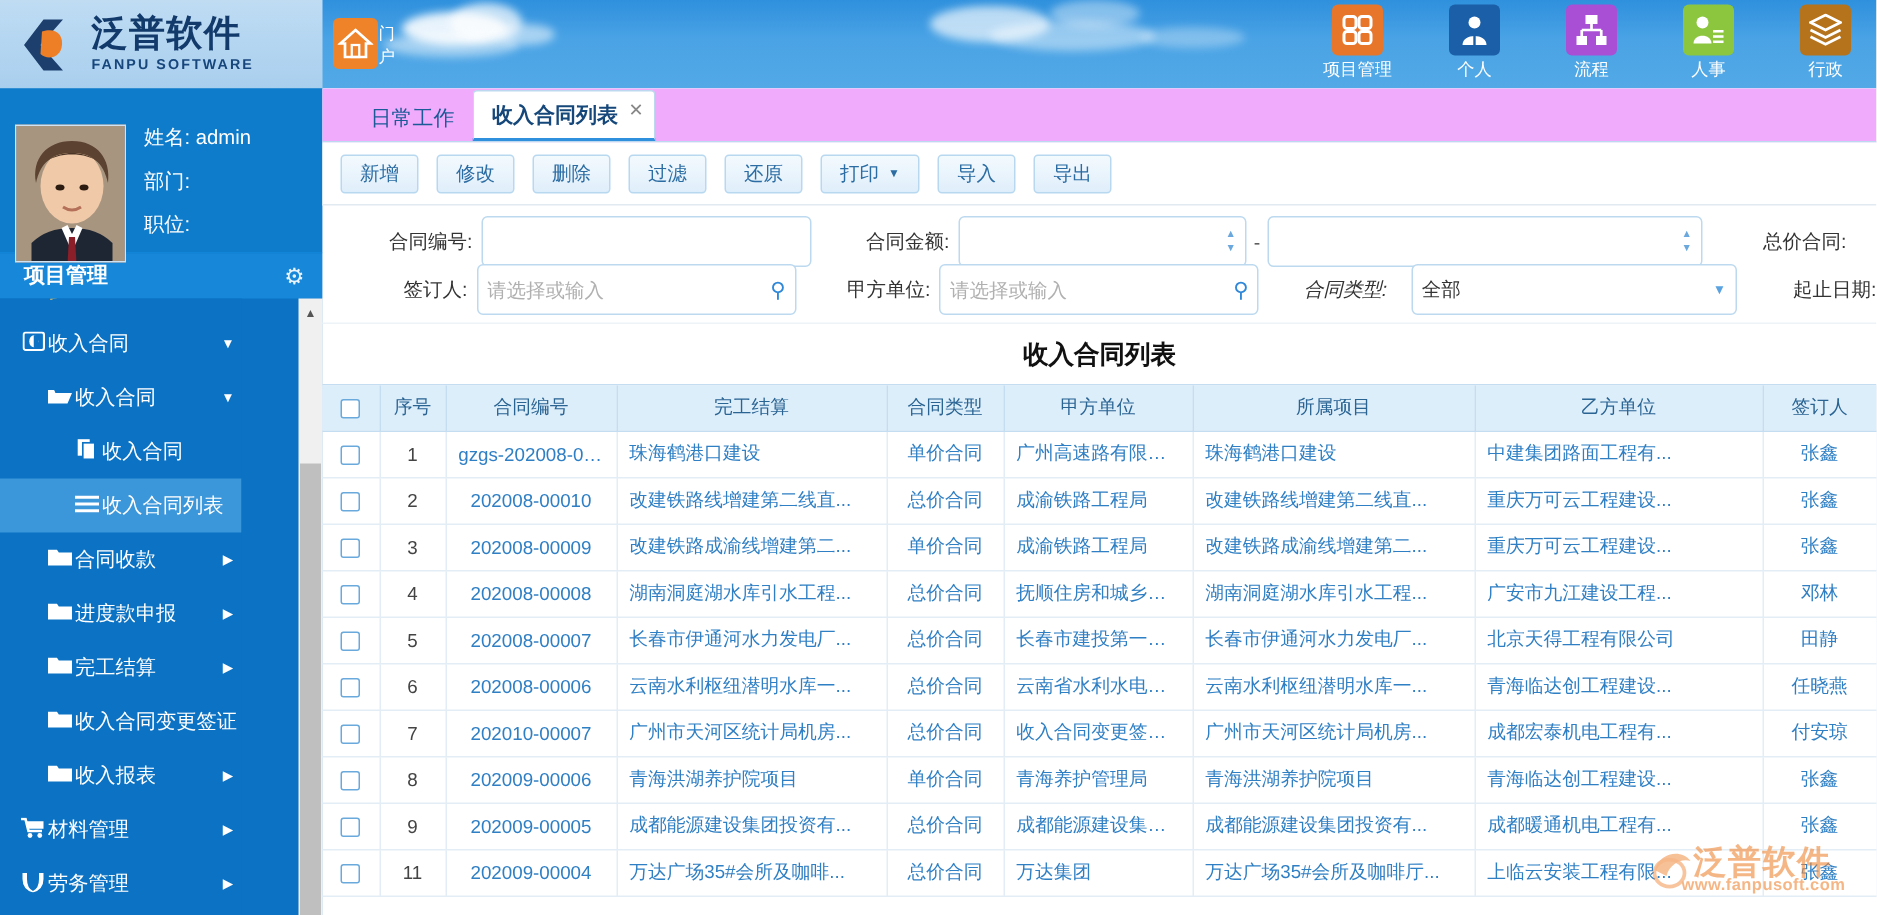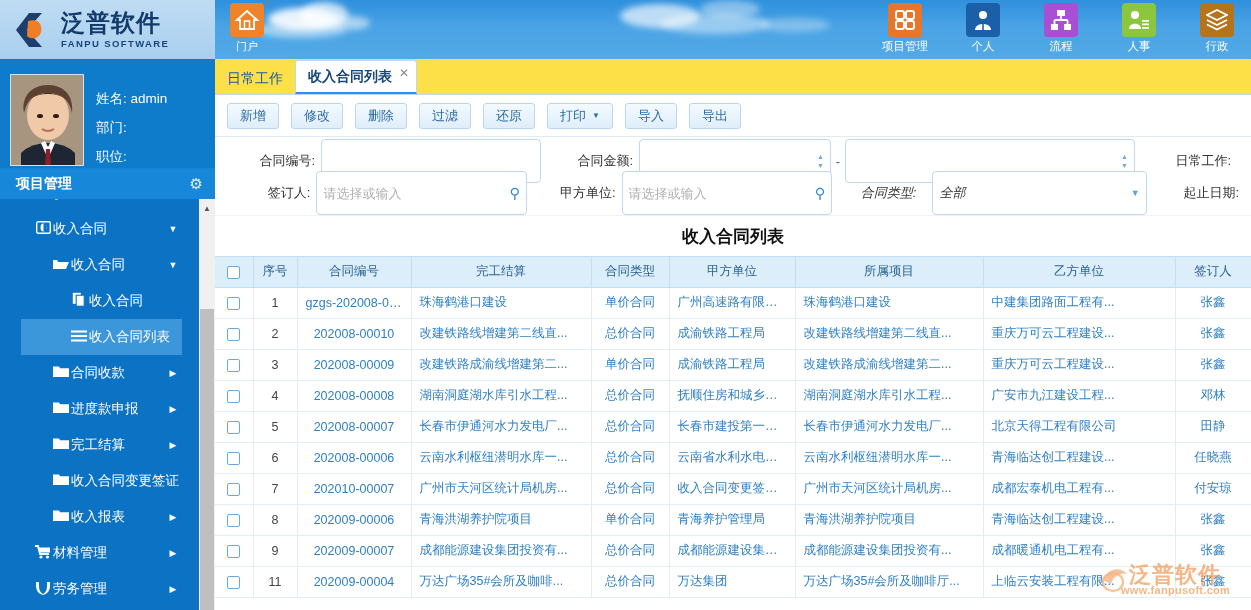--- a/index.html
+++ b/index.html
@@ -34,91 +34,91 @@
     background: linear-gradient(to bottom,#bfdcf3,#a9cfee);
     display:flex; align-items:center; padding-left:12px; gap:7px;
   }
   #logo-mark { width:42px; height:42px; position:relative; flex:0 0 auto;}
   #logo-text { display:flex; flex-direction:column; line-height:1; }
   #logo-cn { font-size:24px; font-weight:bold; color:#123a6b; letter-spacing:1px; }
   #logo-en { font-size:9.5px; font-weight:bold; color:#17467c; letter-spacing:1.4px; margin-top:4px;}
 
   #portal-btn {
     position:absolute; left:222px; top:3px; width:50px; height:52px;
-    display:flex; flex-direction:column; align-items:center; cursor:pointer;
+    display:flex; flex-direction:row; align-items:center; cursor:pointer;
   }
   #portal-icon {
     width:34px; height:34px; background:#ef8329; border-radius:4px;
     display:flex; align-items:center; justify-content:center;
   }
   #portal-label { font-size:11px; color:#fff; margin-top:2px; }
 
   #topnav { position:absolute; right:8px; top:3px; display:flex; gap:26px; }
   .topnav-item { width:52px; display:flex; flex-direction:column; align-items:center; cursor:pointer; }
   .topnav-ico { width:34px; height:34px; border-radius:4px; display:flex; align-items:center; justify-content:center; }
   .topnav-lbl { font-size:11.5px; color:#fff; margin-top:2px; white-space:nowrap; }
 
   
   #sidebar { position:absolute; left:0; top:59px; width:215px; height:551px; background:#0b72c4; }
-  #profile { height:110px; background:#0f7ccb; display:flex; align-items:flex-end; padding:2px 10px; gap:12px;
+  #profile { height:110px; background:#0f7ccb; display:flex; align-items:flex-start; padding:24px 10px; gap:12px;
              border-bottom:1px solid #1186d8; }
   #avatar { width:74px; height:92px; border:1px solid #cfe3f5; background:#6b5a4d; position:relative; overflow:hidden; flex:0 0 auto;}
   .profile-lines { display:flex; flex-direction:column; gap:11px; color:#fff; font-size:13.5px; }
   .profile-lines div { white-space:nowrap; }
 
   #mod-title {
     height:30px; background:#1787d9; display:flex; align-items:center;
     padding:0 12px 0 16px; color:#fff; font-size:14px; font-weight:bold;
     justify-content:space-between;
   }
   #gear-icon { font-size:15px; color:#e8f3fc; cursor:pointer; }
 
   #menu-wrap { position:relative; height:411px; }
-  #menu-scroll { position:absolute; left:0; top:0; width:161px; height:411px; overflow:hidden; background:#0b72c4;margin-left:21px; }
+  #menu-scroll { position:absolute; left:0; top:0; width:161px; height:411px; overflow:hidden; background:#0b72c4; }
   .menu-item { display:flex; align-items:center; height:36px; color:#fff; font-size:13.5px; cursor:pointer; white-space:nowrap; }
   .menu-item .mi-ico { width:20px; text-align:center; font-size:13px; flex:0 0 auto; }
   .menu-item .mi-lbl { flex:1 1 auto; }
   .menu-item .mi-arrow { width:18px; text-align:center; font-size:9px; flex:0 0 auto; }
   .lvl0 { padding-left:12px; }
   .lvl1 { padding-left:30px; }
   .lvl2 { padding-left:48px; }
   .menu-item.selected { background:#3b96da; }
   .menu-partial { height:12px; overflow:hidden; position:relative; }
 
   #menu-sb { position:absolute; left:199px; top:0; width:16px; height:411px; background:#f0f0f0; }
   #menu-sb-up { height:18px; display:flex; align-items:center; justify-content:center; font-size:8px; color:#555; }
   #menu-sb-thumb { position:absolute; left:1px; top:110px; width:14px; height:301px; background:#bfbfbf; }
 
   
   #main { position:absolute; left:215px; top:59px; width:1036px; height:551px; background:#fff; }
 
   
-  #tabbar { height:36px; background:#fde047; border-bottom:1px solid #bcd9ef; display:flex; align-items:flex-end; padding-left:0; }
+  #tabbar { height:36px; background:#f0abfc; border-bottom:1px solid #bcd9ef; display:flex; align-items:flex-end; padding-left:20px; }
   .tab { height:30px; padding:0 12px; display:flex; align-items:center; font-size:14px; color:#1a5a96; cursor:pointer; position:relative; }
   .tab.active { background:#fff; font-weight:bold; color:#15477a; border-top:1px solid #bcd9ef;
                 border-left:1px solid #bcd9ef; border-right:1px solid #bcd9ef; border-bottom:2px solid #2f90dd;
                 border-radius:3px 3px 0 0; height:34px; padding-right:24px;}
   .tab-close { position:absolute; right:7px; top:5px; font-size:12px; color:#888; }
 
   
   #toolbar { height:42px; background:#fff; border-bottom:1px solid #e2eaf1; display:flex; align-items:center; padding-left:12px; gap:12px; }
   .tbtn {
     height:26px; min-width:46px; padding:0 12px; border:1px solid #b8d8f0; border-radius:3px;
     background: linear-gradient(to bottom,#f4fafe,#dfeefb);
     color:#2b6ca3; font-size:13px; display:flex; align-items:center; justify-content:center;
     gap:6px; cursor:pointer;
   }
   .tbtn .caret { font-size:8px; }
 
   
-  #filters { padding:8px 12px 6px 0; border-bottom:1px solid #eef3f7; }
+  #filters { padding:8px 0 6px 0; border-bottom:1px solid #eef3f7; }
   .frow { display:flex; align-items:center; height:32px; }
   .flabel { font-size:13px; color:#333; text-align:right; white-space:nowrap; }
   .finput {
-    height:44px; border:1px solid #bcd9ef; border-radius:4px; background:#fff;
+    height:34px; border:1px solid #bcd9ef; border-radius:4px; background:#fff;
     display:flex; align-items:center; padding:0 6px; position:relative;
   }
   .finput input { border:0; outline:0; width:100%; font-size:13px; color:#333; font-family:inherit; background:transparent;}
   .finput input::placeholder { color:#b0b0b0; }
   .spin { display:flex; flex-direction:column; gap:2px; color:#6ba8dd; font-size:7px; line-height:7px; }
   .mag { color:#2e87d8; font-size:14px; font-weight:bold; }
   .dcaret { color:#5ba3e0; font-size:9px; }
   .dash { width:14px; text-align:center; color:#555; }
 
   
@@ -430,36 +430,36 @@
             </span>
         </div>
         <div class="dash">-</div>
         <div class="finput" style="width:290px;">
           <input type="text" style="">
           <span class="spin">
               <span>▲</span>
               <span>▼</span>
             </span>
         </div>
-        <div class="flabel" style="width:80px;margin-left:16px;">日常工作:</div>
+        <div class="flabel" style="width:80px;margin-left:16px;">总价合同:</div>
       </div>
 
       <div class="frow">
         <div class="flabel" style="width:100px;">签订人:</div>
         <div class="finput" style="width:220px;margin-left:6px;">
           <input type="text" placeholder="请选择或输入" style="">
           <span class="mag">⚲</span>
         </div>
         <div class="flabel" style="width:70px;margin-left:22px;">甲方单位:</div>
         <div class="finput" style="width:220px;margin-left:6px;">
           <input type="text" placeholder="请选择或输入" style="">
           <span class="mag">⚲</span>
         </div>
         <div class="flabel" style="width:78px;margin-left:10px;font-style:italic;">合同类型:</div>
-        <div class="finput" style="width:224px;margin-left:16px;justify-content:space-between;font-style:italic;">
+        <div class="finput" style="width:224px;margin-left:16px;justify-content:space-between;">
           <span>全部</span>
           <span class="dcaret">▼</span>
         </div>
         <div class="flabel" style="width:80px;margin-left:16px;">起止日期:</div>
       </div>
     </div>
 
     <div id="report-title">收入合同列表</div>
 
     <div id="grid">
@@ -573,21 +573,21 @@
               <td>青海洪湖养护院项目</td>
               <td class="ctr">单价合同</td>
               <td>青海养护管理局</td>
               <td>青海洪湖养护院项目</td>
               <td>青海临达创工程建设...</td>
               <td class="ctr">张鑫</td>
             </tr>
             <tr>
               <td class="ctr"><span class="cb"></span></td>
               <td class="num">9</td>
-              <td class="ctr">202009-00007</td>
+              <td class="ctr">202009-00005</td>
               <td>成都能源建设集团投资有...</td>
               <td class="ctr">总价合同</td>
               <td>成都能源建设集团...</td>
               <td>成都能源建设集团投资有...</td>
               <td>成都暖通机电工程有...</td>
               <td class="ctr">张鑫</td>
             </tr>
             <tr>
               <td class="ctr"><span class="cb"></span></td>
               <td class="num">11</td>

